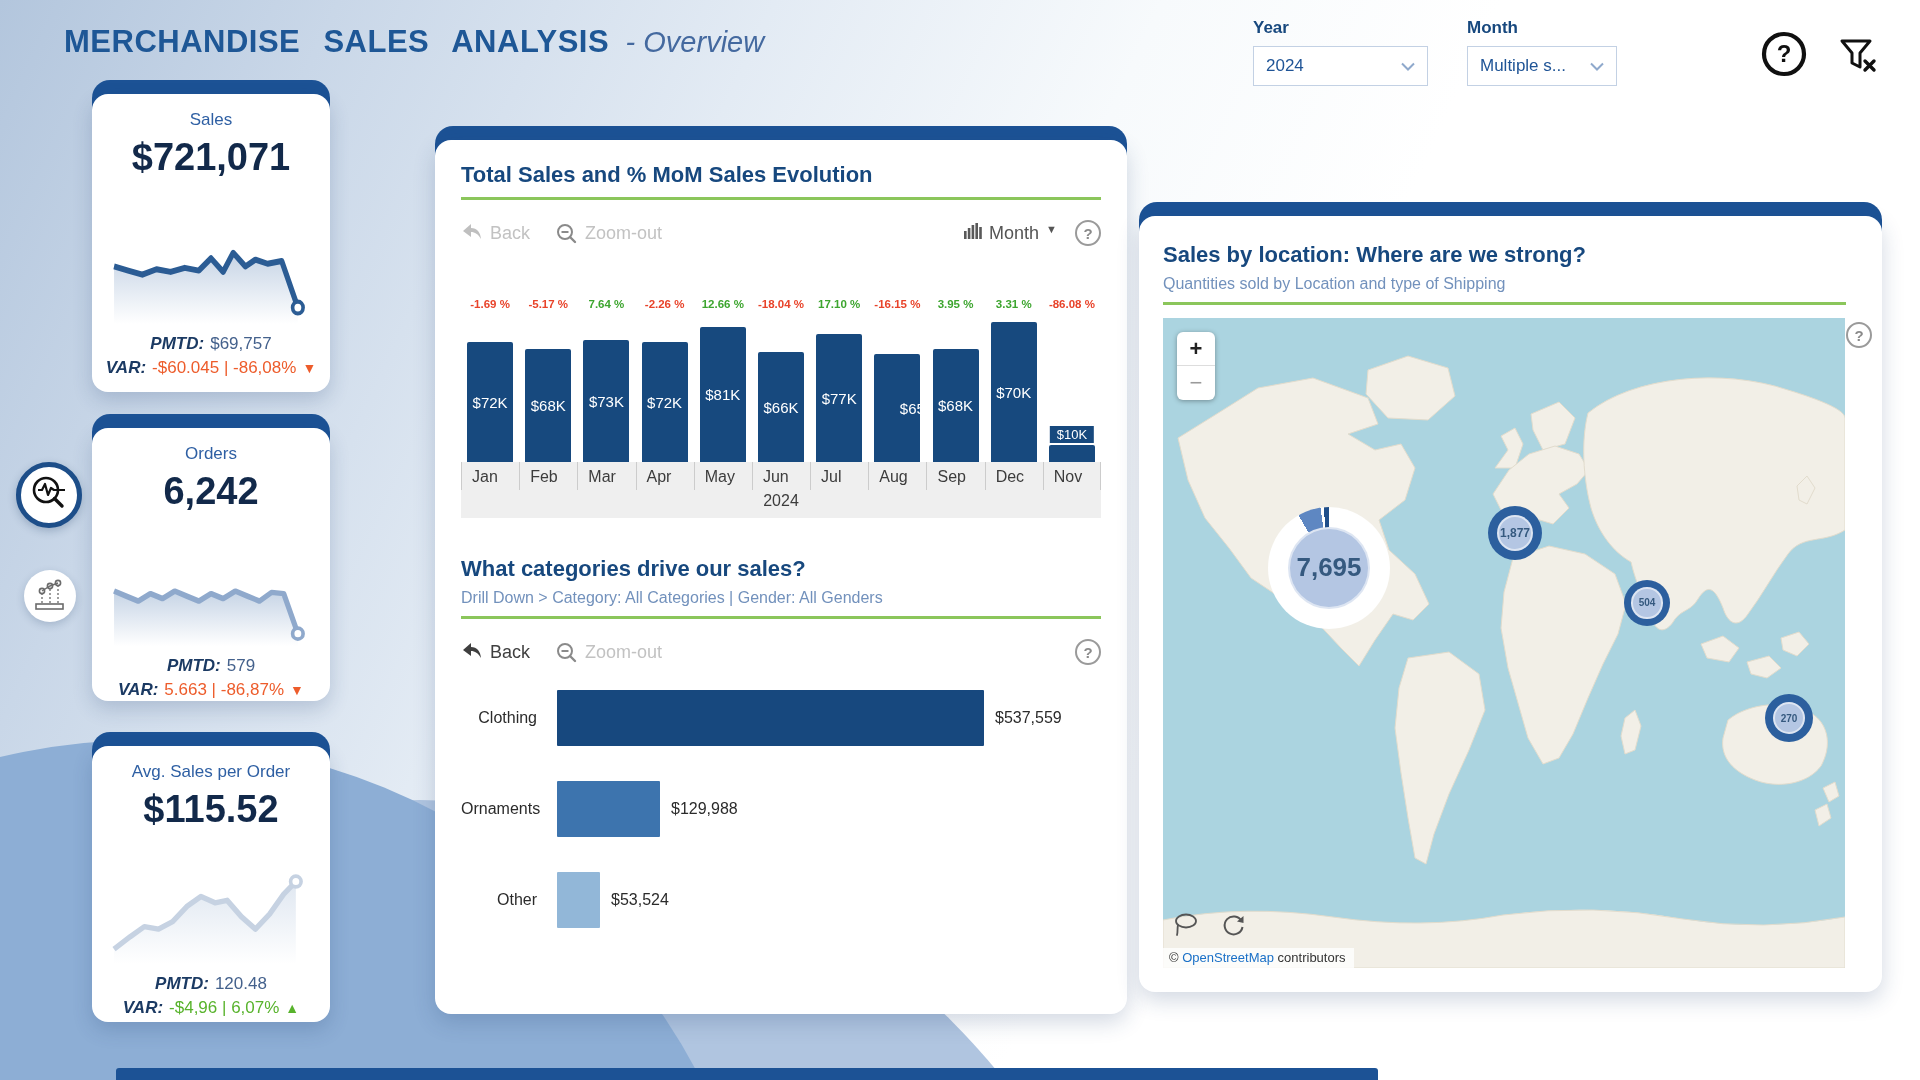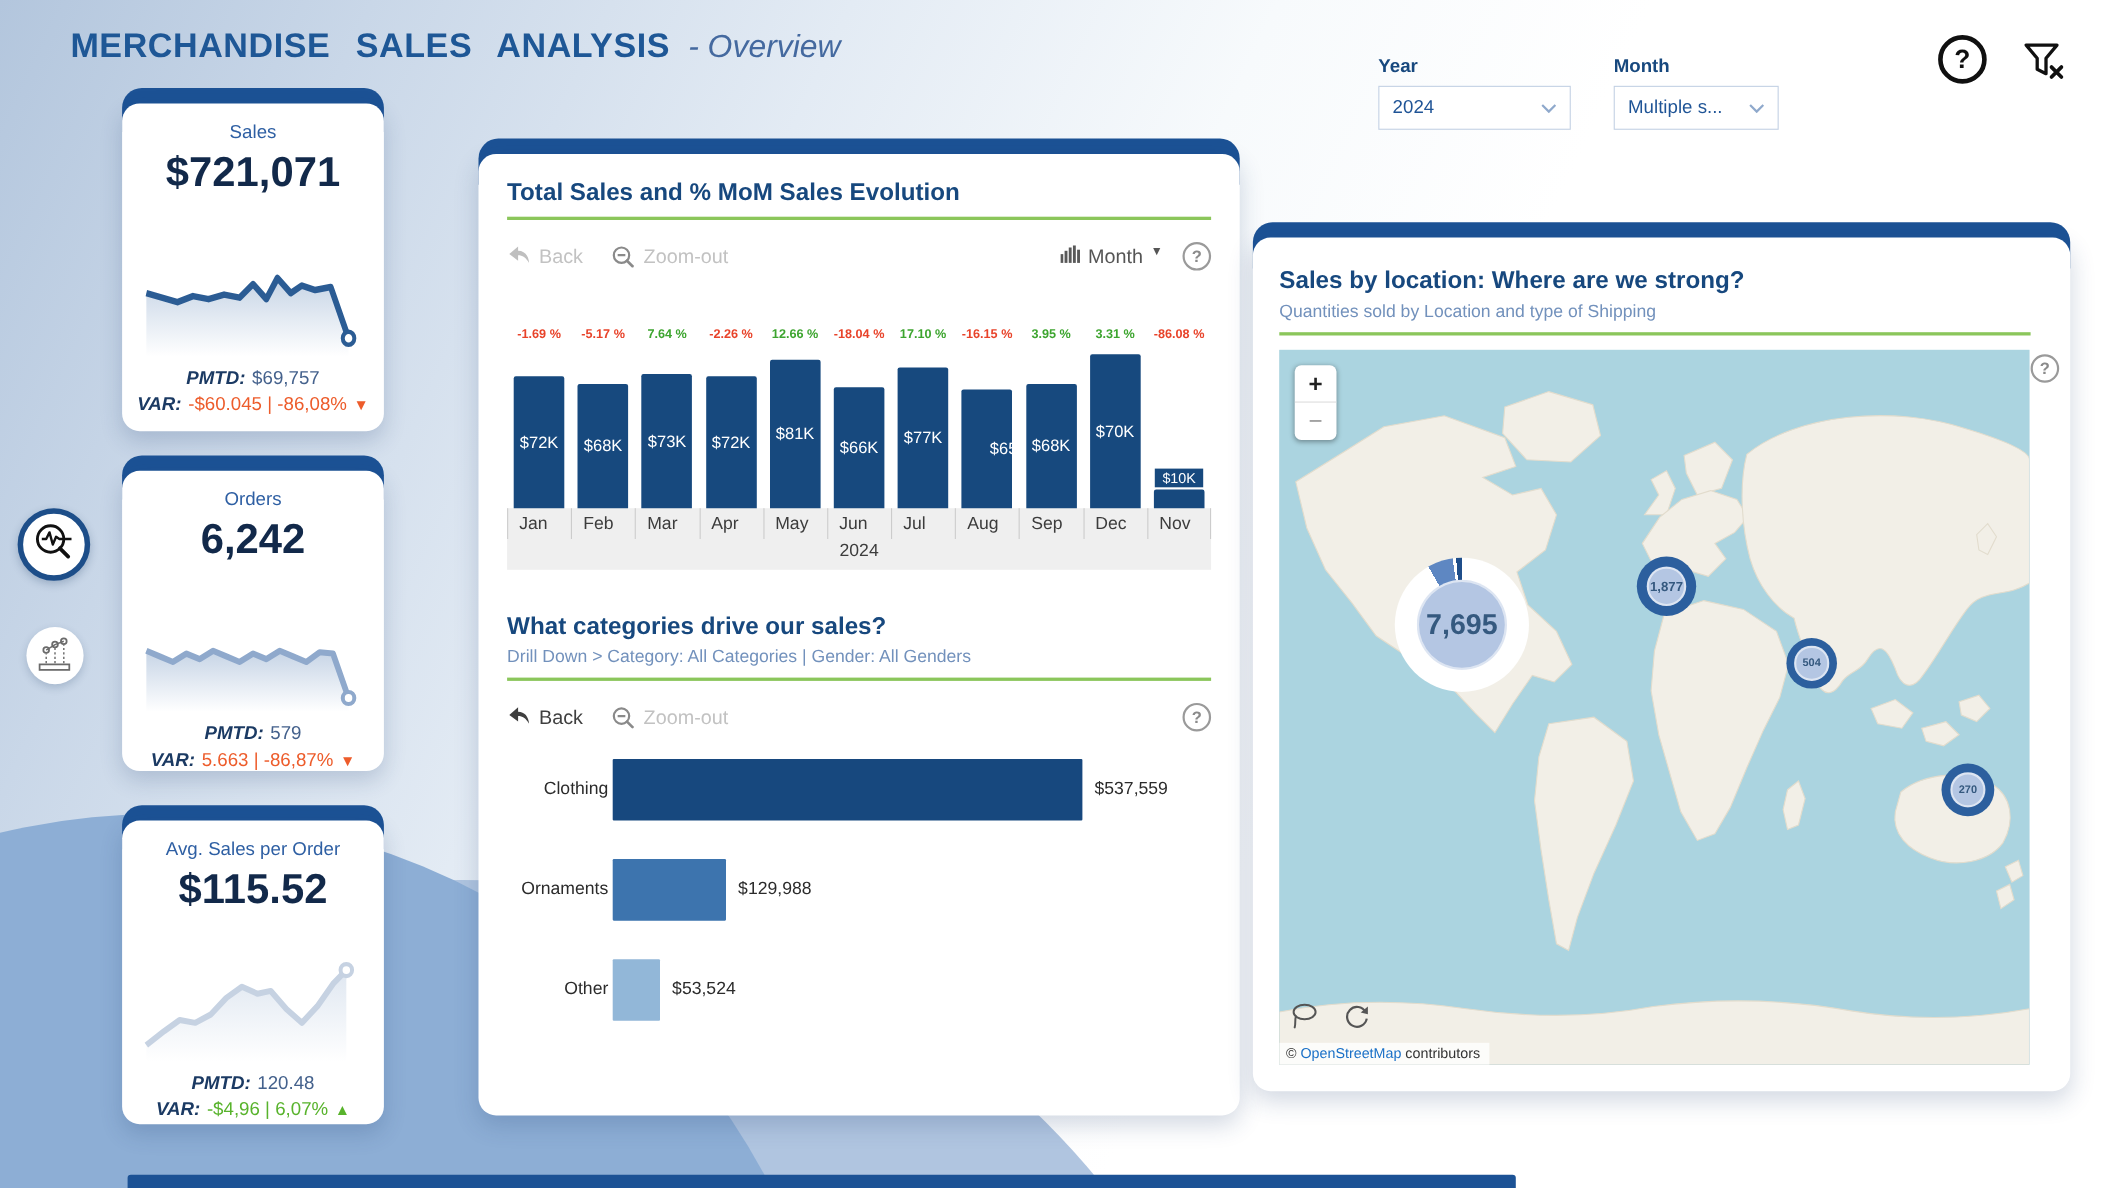--- a/index.html
+++ b/index.html
@@ -17,21 +17,21 @@
 
   
   .header { position:absolute; left:64px; top:24px; z-index:3; white-space:nowrap; }
   .header .t1 { font-size:31px; font-weight:800; color:#1e5796; letter-spacing:.5px; word-spacing:14px; }
   .header .t2 { font-size:29px; font-style:italic; color:#44699f; margin-left:12px; font-weight:400; }
 
   
   .filter-group { position:absolute; top:18px; z-index:3; }
   .filter-group.year { left:1253px; width:175px; }
   .filter-group.month { left:1467px; width:150px; }
-  .filter-label { font-size:17px; font-weight:700; color:#17487e;margin-top:32px; }
+  .filter-label { font-size:17px; font-weight:700; color:#17487e; }
   .filter-box { margin-top:8px; height:40px; background:#fff; border:1px solid #c3d1e4;
                 display:flex; align-items:center; justify-content:space-between;
                 padding:0 12px; cursor:pointer; }
   .filter-box span { font-size:17px; color:#1f5496; }
   .topicon { position:absolute; z-index:3; cursor:pointer; }
   .help-top { left:1760px; top:30px; }
   .clearfilter { left:1836px; top:34px; }
 
   
   .side-icon { position:absolute; z-index:3; border-radius:50%; background:#fff;
@@ -41,21 +41,21 @@
   .icon2 { left:24px; top:570px; width:52px; height:52px; box-shadow:0 3px 8px rgba(20,50,90,.2); }
 
   
   .panel { position:absolute; z-index:2; }
   .panel::before { content:""; position:absolute; left:0; right:0; top:0; height:42px;
                    background:#1c5295; border-radius:18px 18px 0 0; }
   .panel-body { position:absolute; left:0; right:0; top:14px; bottom:0; background:#fff;
                 border-radius:16px; box-shadow:0 8px 22px rgba(30,60,110,.20); }
 
   
-  .kpi-card { position:absolute; left:111px; width:238px; z-index:2;border-radius:24px; }
+  .kpi-card { position:absolute; left:92px; width:238px; z-index:2;border-radius:24px; }
   .kpi-card::before { content:""; position:absolute; left:0; right:0; top:0; height:40px;
                       background:#1c5295; border-radius:18px 18px 0 0; }
   .kpi-body { position:absolute; left:0; right:0; top:14px; bottom:0; background:#fff;
               border-radius:16px; box-shadow:0 8px 20px rgba(30,60,110,.20);
               display:flex; flex-direction:column; align-items:center; padding:12px 18px 14px; }
   .kpi-title { font-size:17px; color:#2e5fa3; margin-top:4px; }
   .kpi-value { font-size:38px; font-weight:800; color:#12294a; margin-top:6px; }
   .kpi-spark { flex:1; width:100%; margin:8px 0 6px; }
   .kpi-spark svg { width:100%; height:100%; }
   .kpi-row { font-size:17px; margin-top:4px; white-space:nowrap; }
@@ -93,21 +93,21 @@
   .axis-band { background:#efefef; }
   .months { display:grid; grid-template-columns:repeat(11,1fr); }
   .month-cell { border-left:1px solid #cccccc; font-size:16px; color:#3c3c3c;
                 padding:6px 0 4px 10px; }
   .months .month-cell:last-child { border-right:1px solid #cccccc; }
   .year-row { text-align:center; font-size:16px; color:#3c3c3c; padding:2px 0 8px; }
 
   .cat-title { margin-top:38px; }
   #cat-chart { margin-top:16px; }
   .cat-row { display:flex; align-items:center; height:61px; margin-bottom:30px; }
-  .cat-label { width:96px; text-align:right; padding-right:4px; font-size:16px; color:#2b2b2b; }
+  .cat-label { width:96px; text-align:right; padding-right:20px; font-size:16px; color:#2b2b2b; }
   .hbar { height:56px; border-radius:1px; cursor:pointer; }
   .cat-value { margin-left:11px; font-size:16px; color:#2b2b2b; }
 
   
   .mappanel { left:1139px; top:202px; width:743px; height:790px; }
   .mappanel .panel-body { padding:26px 36px 18px 24px; }
   .map { position:relative; margin-top:13px; width:682px; height:650px; background:#abd4e0; overflow:hidden; }
   .map svg.world { position:absolute; left:0; top:0; }
   .bubble { position:absolute; border-radius:50%; display:flex; align-items:center;
             justify-content:center; cursor:pointer; }

